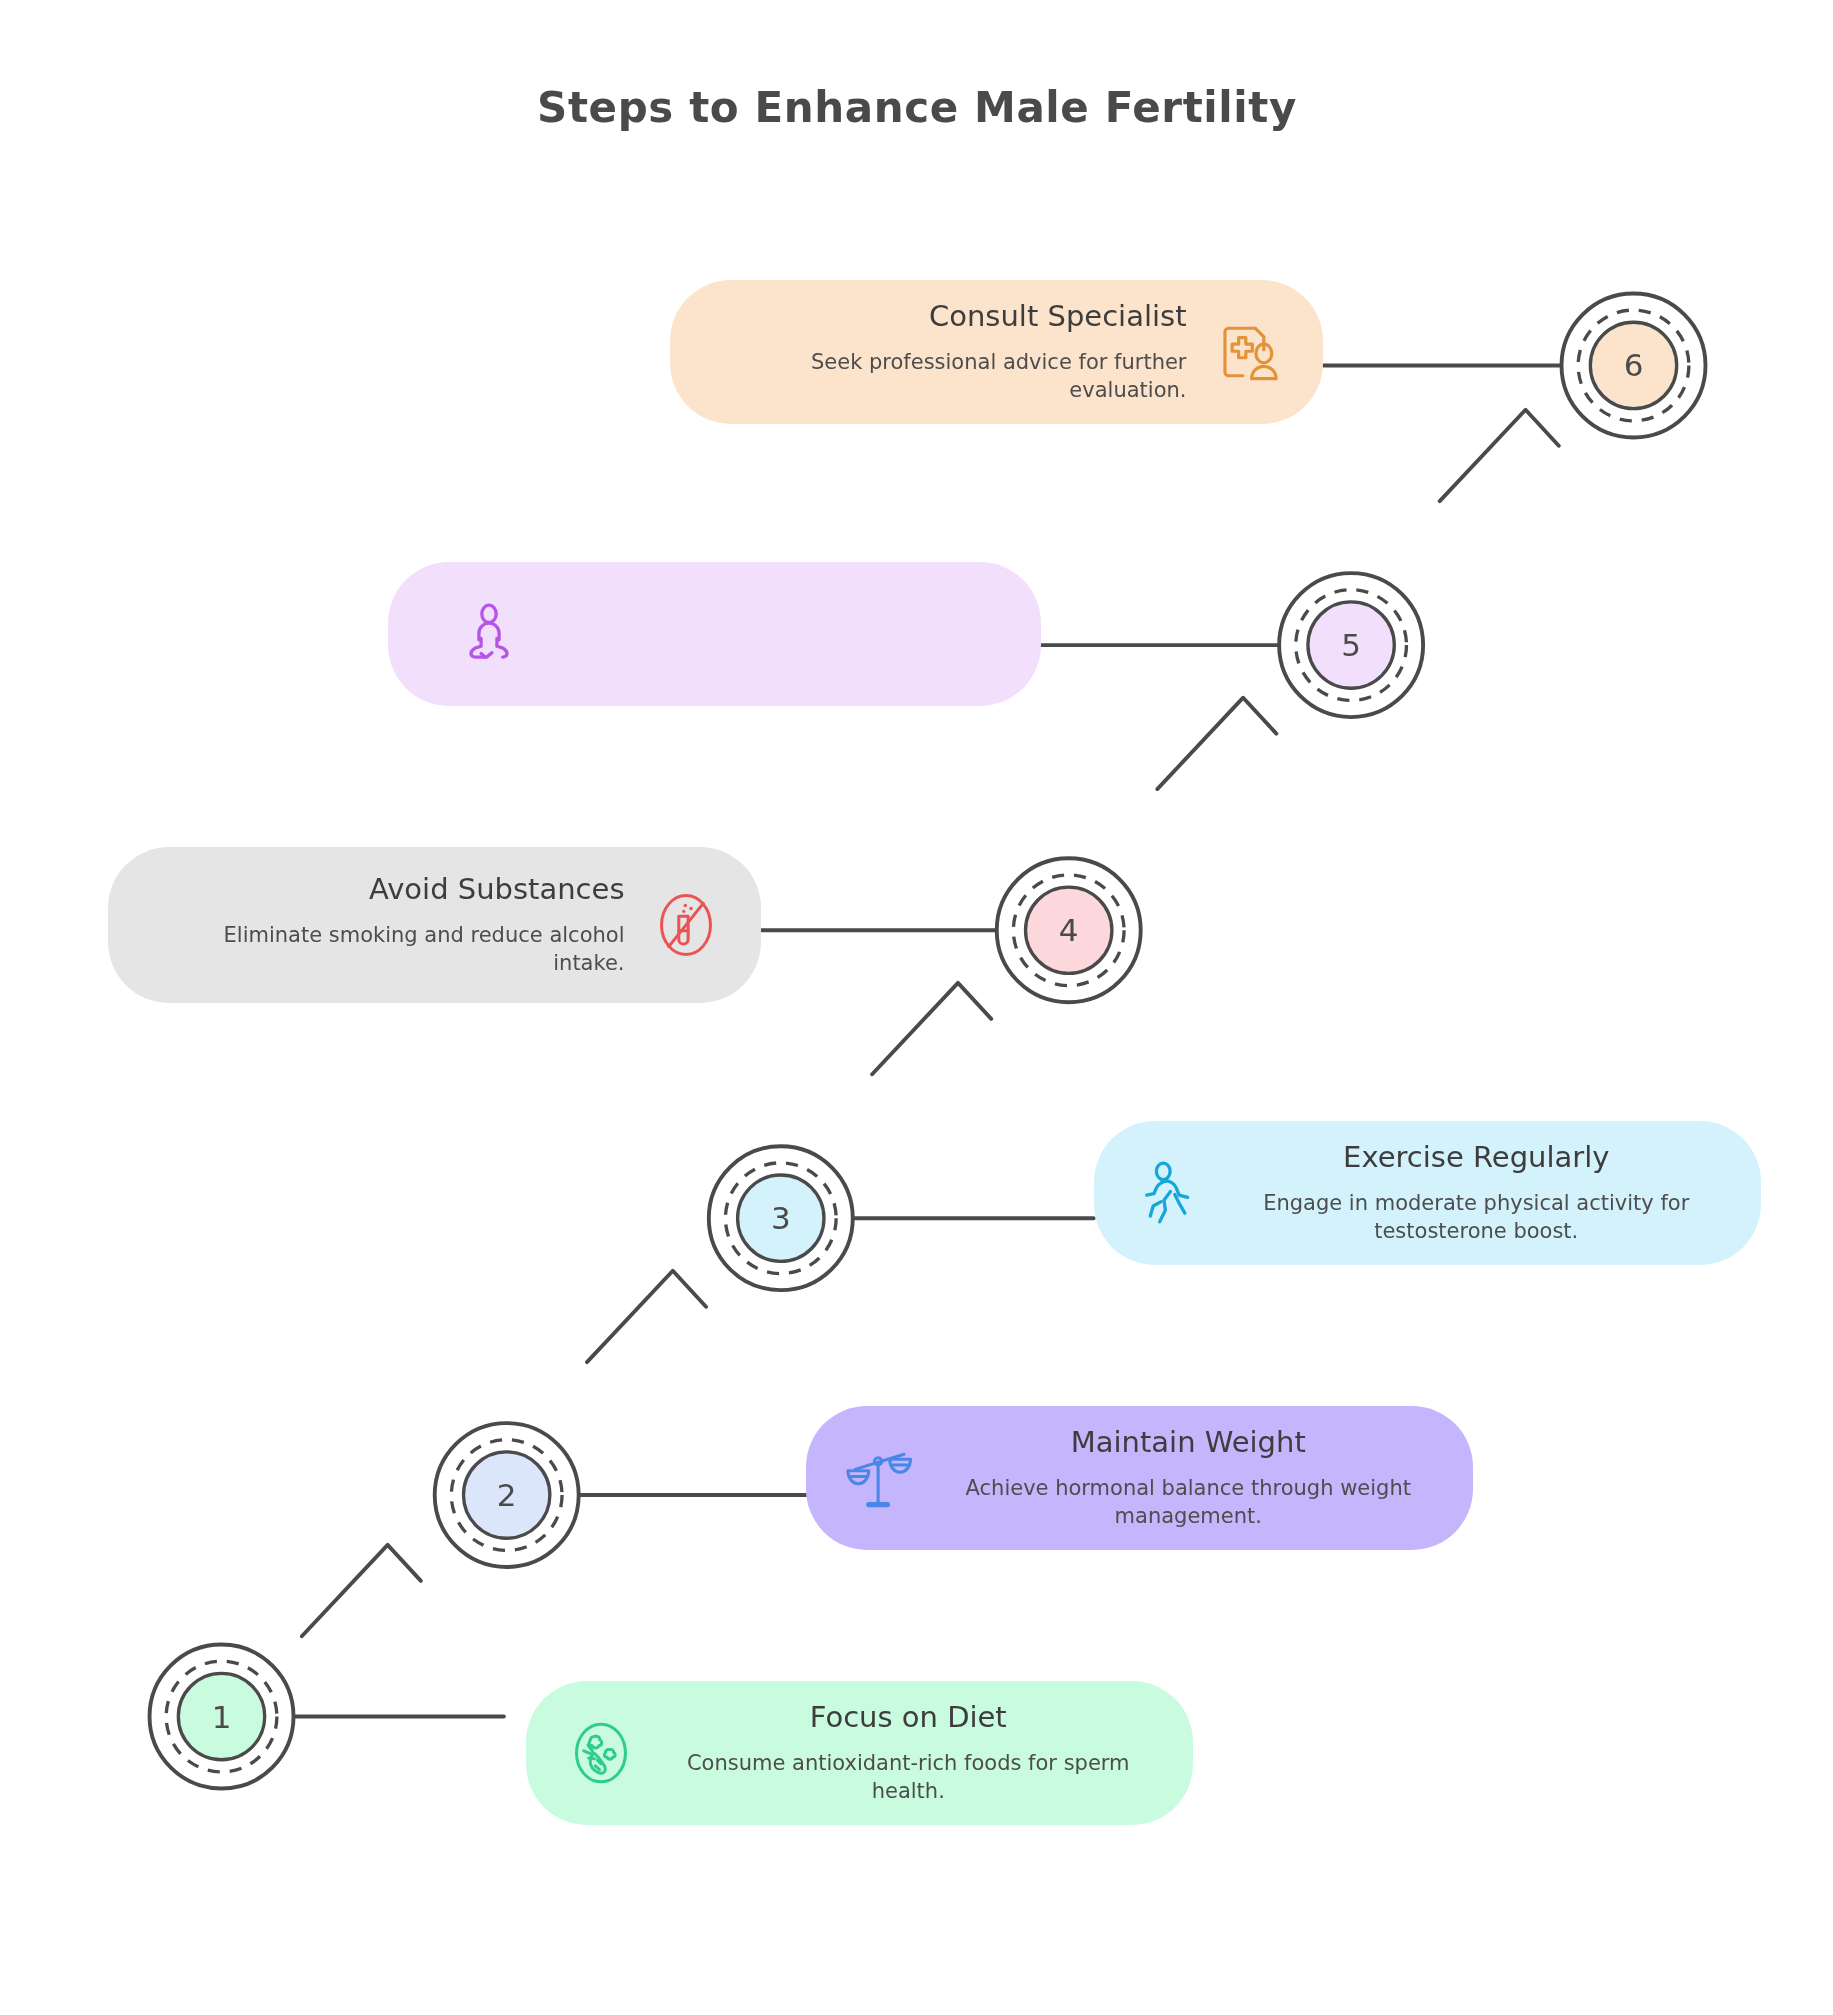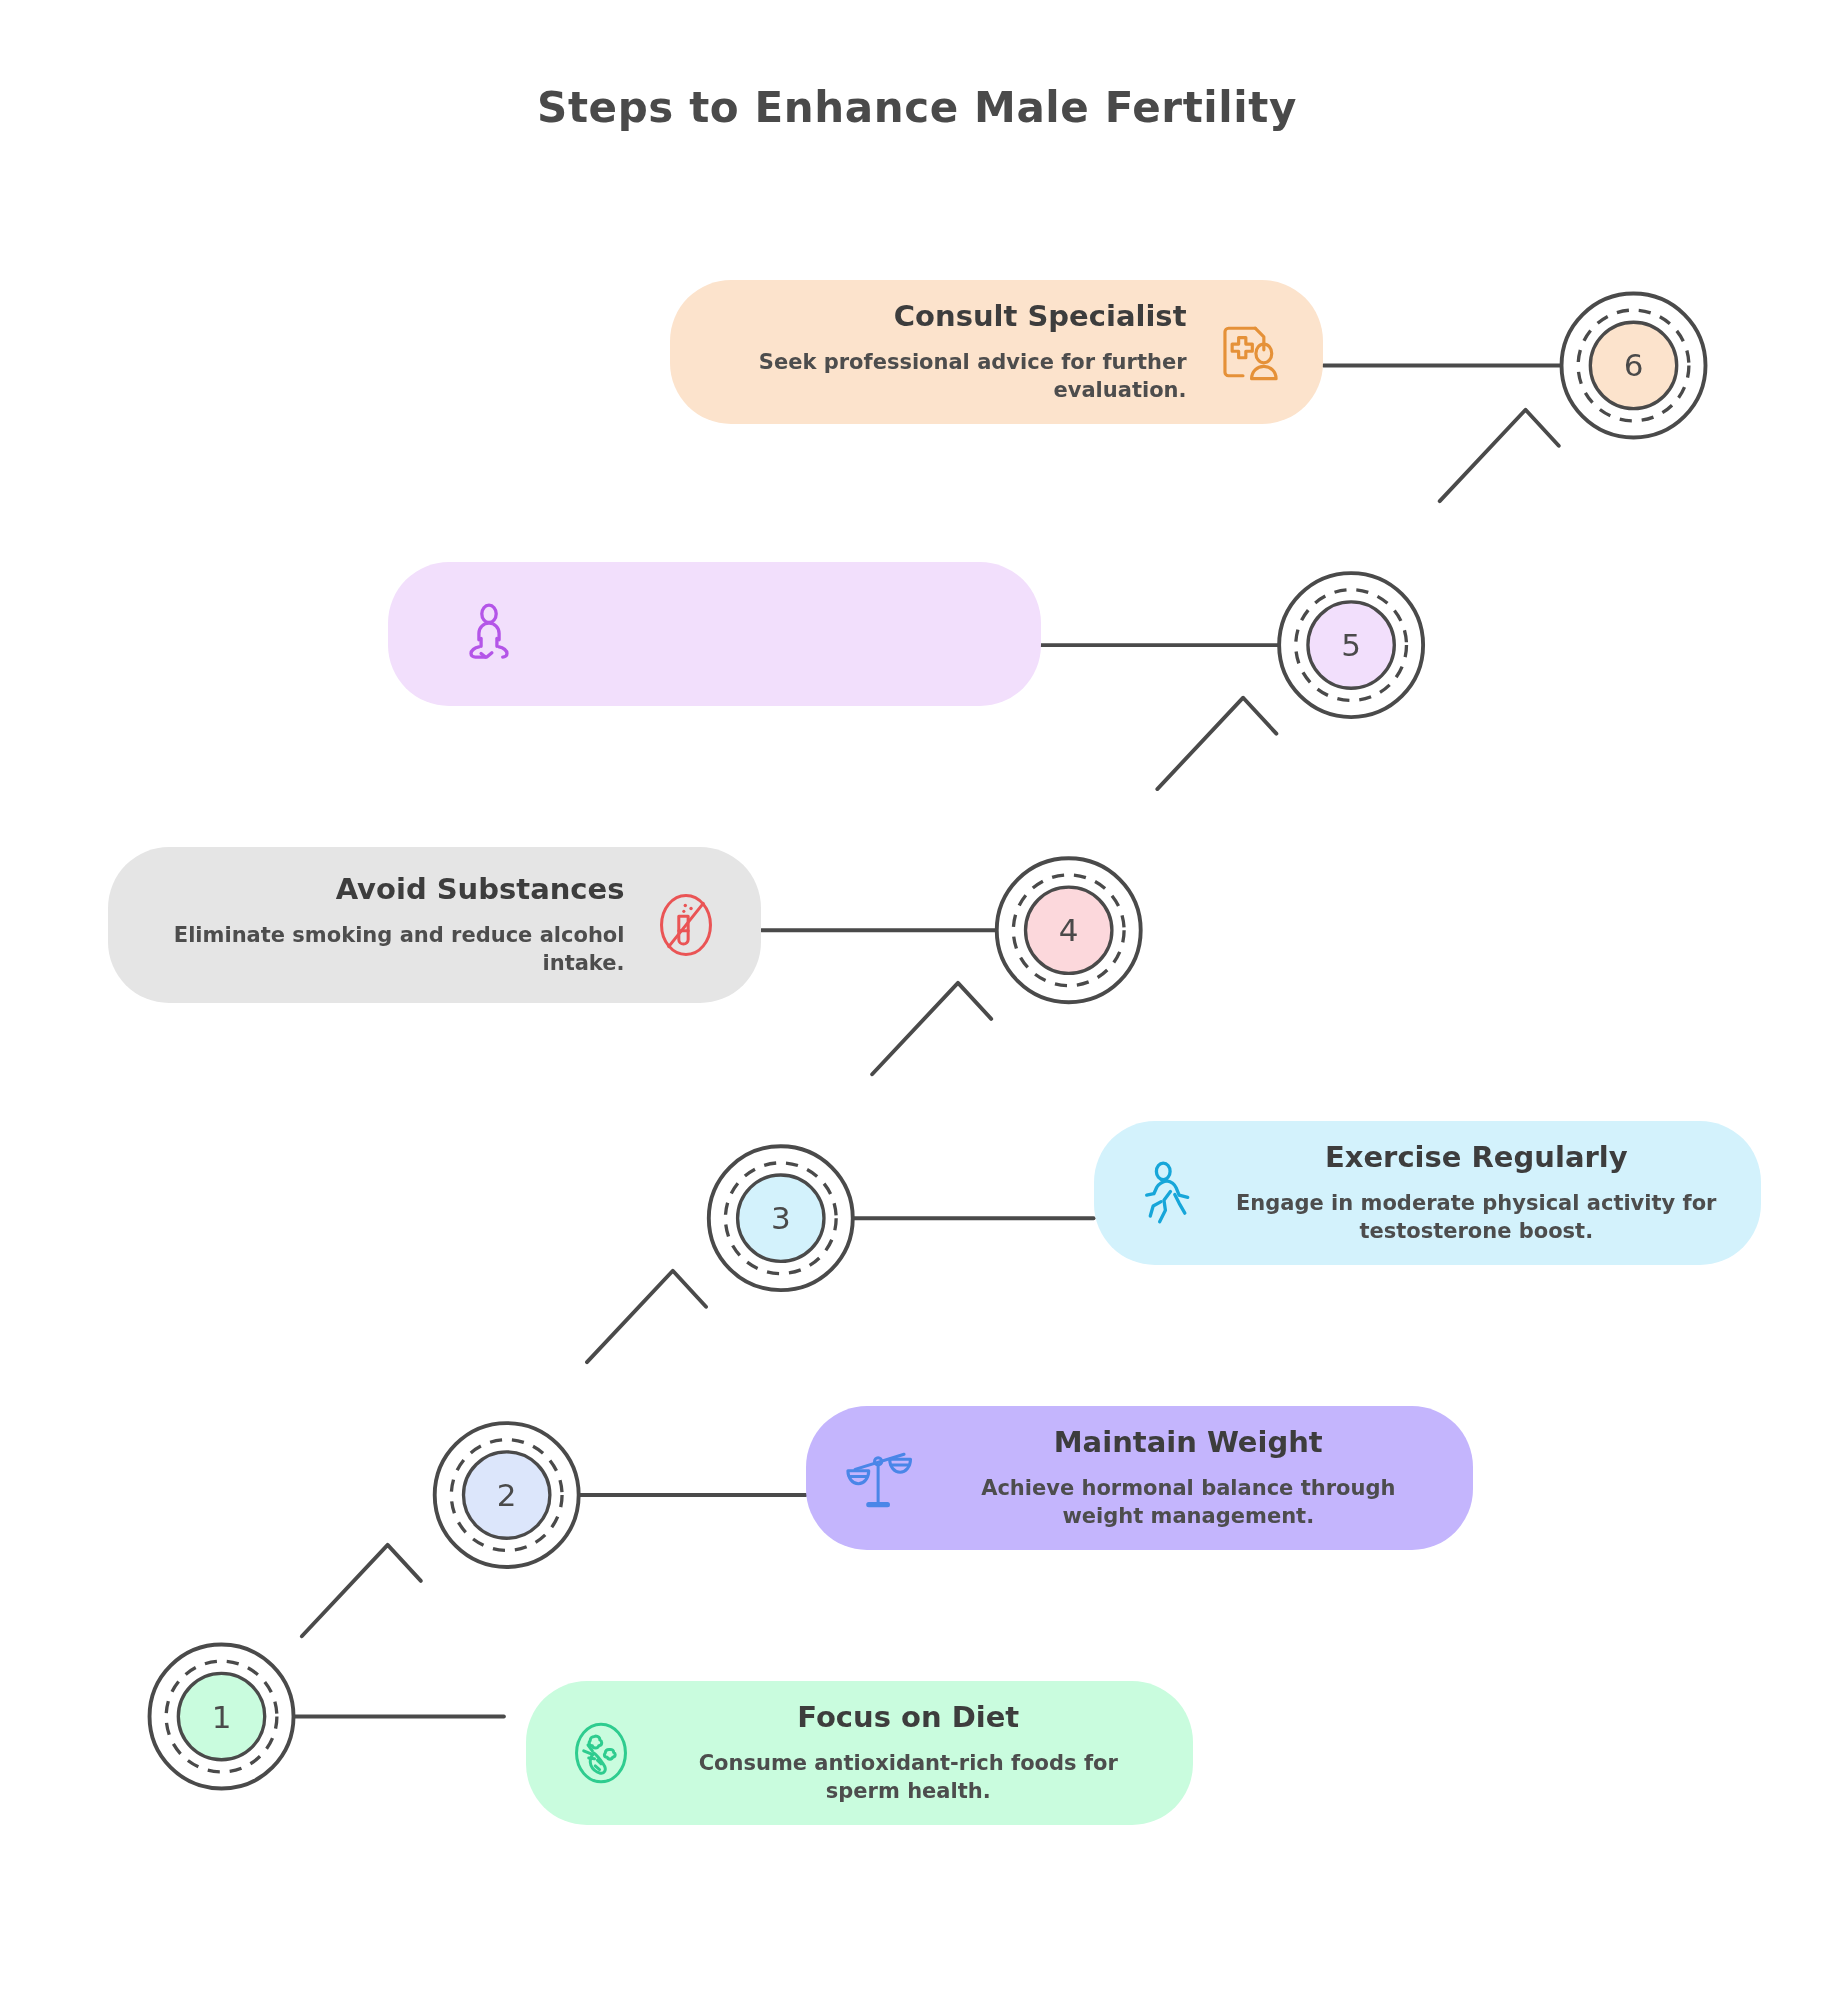--- a/index.html
+++ b/index.html
@@ -11,21 +11,21 @@
   #diagram{position:absolute;left:0;top:0;width:1834px;height:2015px;}
 
   .page-title{
     position:absolute;left:0;top:83px;width:1834px;text-align:center;
     font-family:"DejaVu Sans","Liberation Sans",sans-serif;
     font-weight:bold;font-size:42px;color:#4a4a4a;letter-spacing:0.6px;
   }
 
   .card{
     position:absolute;border-radius:61px;
-    display:flex;align-items:center;box-sizing:border-box;font-weight:bold;
+    display:flex;align-items:center;box-sizing:border-box;
   }
   .card-text{flex:1 1 auto;}
   .card-title{
     font-size:29px;color:#3d3d3d;line-height:1.15;margin-bottom:14.4px;
     font-family:"DejaVu Sans","Liberation Sans",sans-serif;
   }
   .card-desc{
     font-size:21px;color:#4d4d4d;line-height:1.34;
     font-family:"DejaVu Sans","Liberation Sans",sans-serif;
   }

